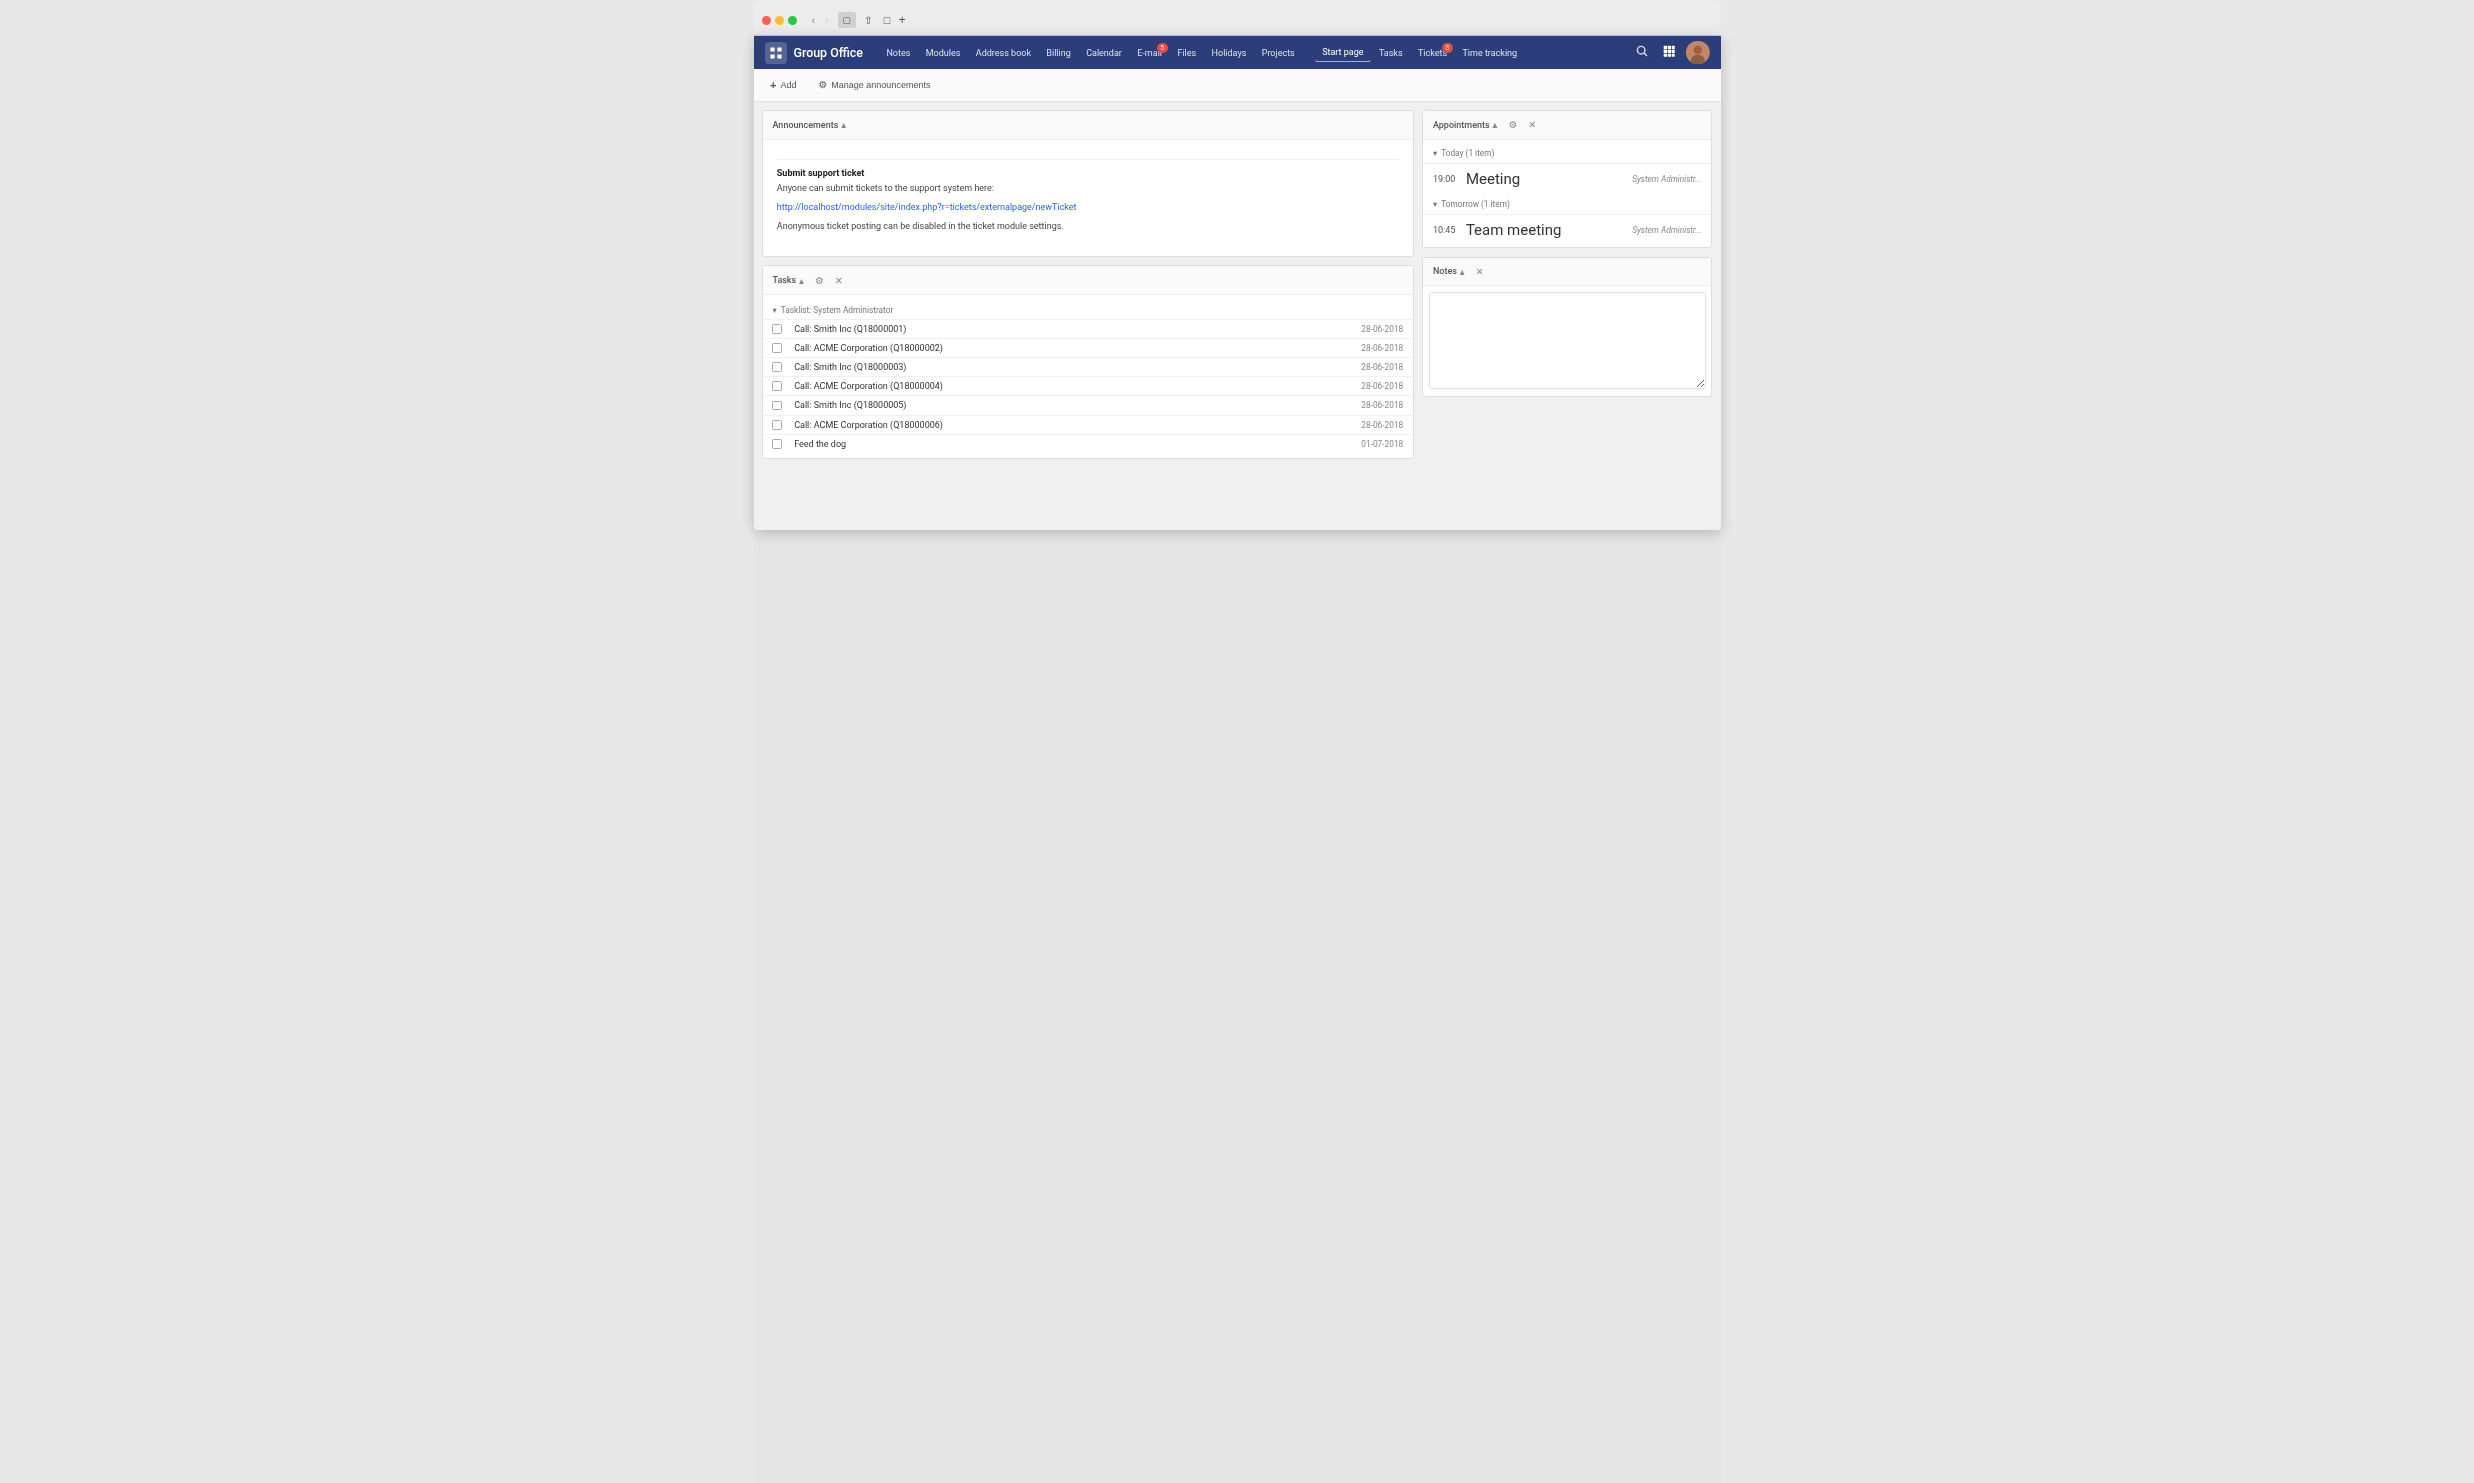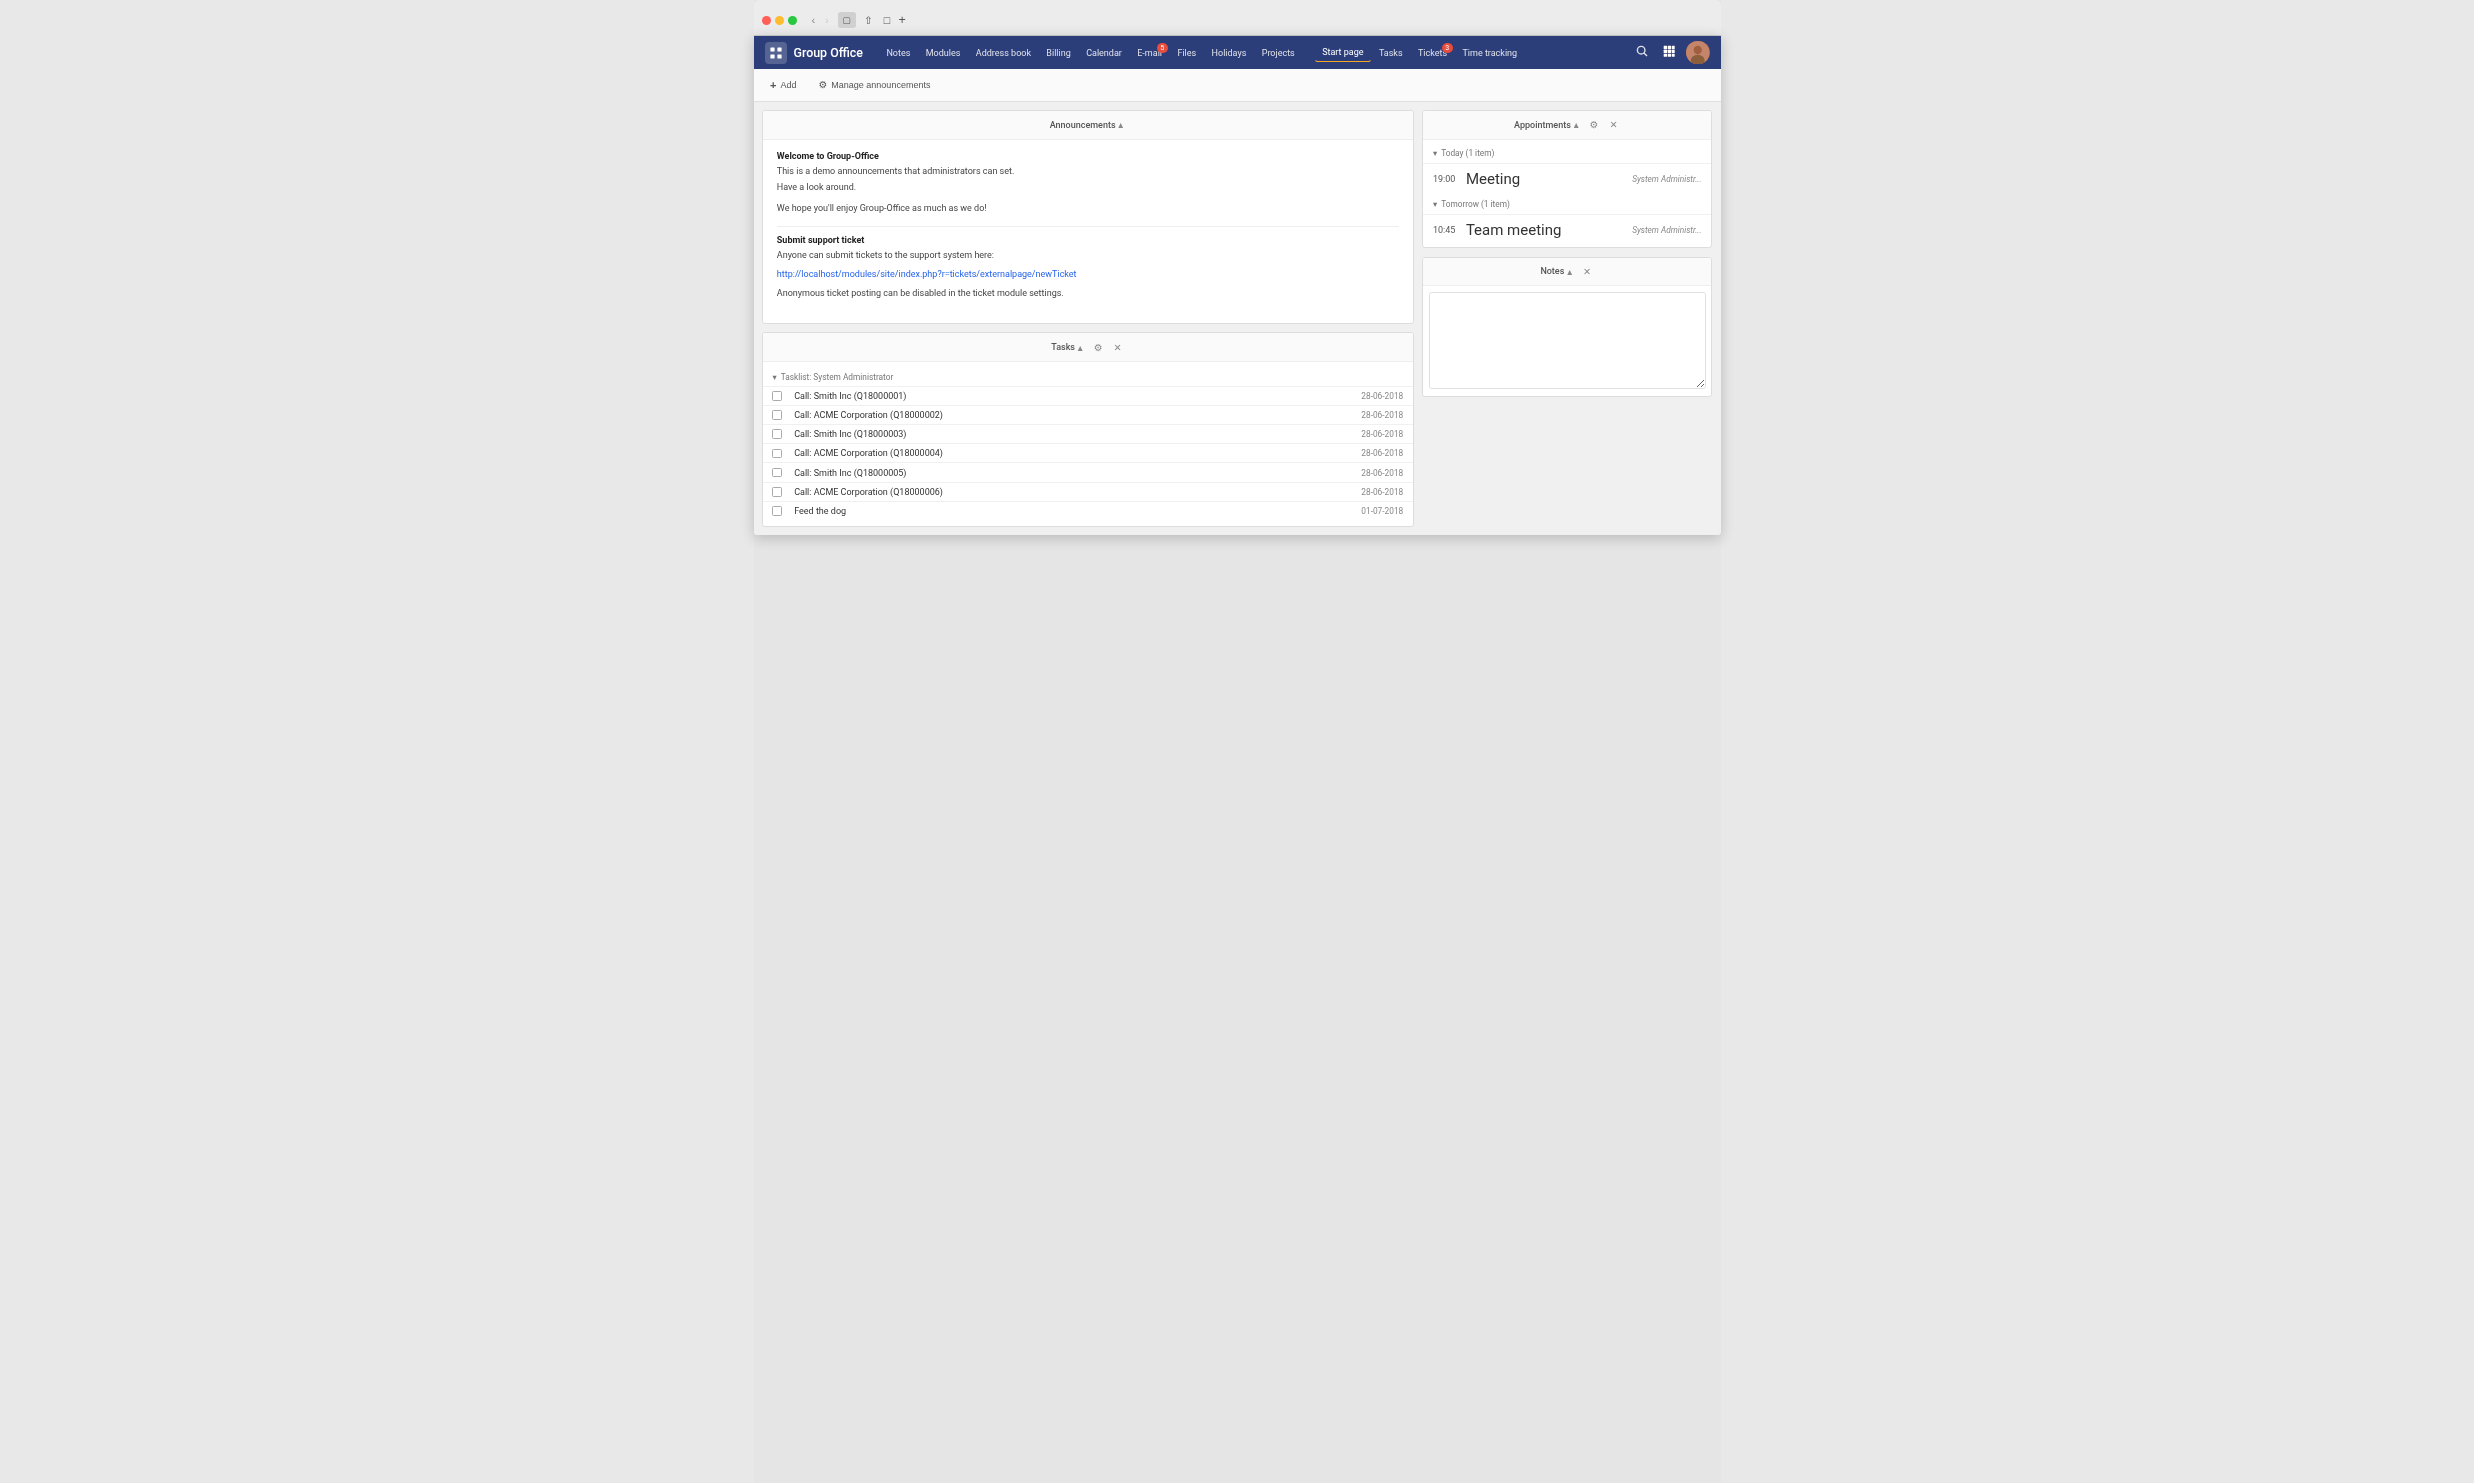--- a/index.html
+++ b/index.html
@@ -198,21 +198,21 @@
     .widget {
       background: white;
       border-radius: 2.8px;
       border: 0.7px solid #ddd;
       overflow: hidden;
     }
 
     .widget-header {
       display: flex;
       align-items: center;
-      justify-content: center;
+      justify-content: flex-start;
       padding: 7px 9.7px;
       border-bottom: 0.7px solid #eee;
       background: #fafafa;
     }
     .widget-title {
       font-size: 9px;
       font-weight: 500;
       color: #555;
     }
     .widget-controls {
@@ -453,26 +453,20 @@
       <div class="left-panel">
 
         <div class="widget">
           <div class="widget-header">
             <span class="widget-title">Announcements</span>
             <div class="widget-controls">
               <button class="widget-ctrl-btn">▴</button>
             </div>
           </div>
           <div class="announcements-content">
-            <div class="announcement-section">
-              <h3>Welcome to Group-Office</h3>
-              <p>This is a demo announcements that administrators can set.</p>
-              <p>Have a look around.</p>
-              <p style="margin-top:7px;">We hope you'll enjoy Group-Office as much as we do!</p>
-            </div>
             <hr class="announcement-divider">
             <div class="announcement-section">
               <h3>Submit support ticket</h3>
               <p>Anyone can submit tickets to the support system here:</p>
               <p style="margin-top:5.5px; margin-bottom:5.5px;">
                 <a class="announcement-link" href="#">http://localhost/modules/site/index.php?r=tickets/externalpage/newTicket</a>
               </p>
               <p>Anonymous ticket posting can be disabled in the ticket module settings.</p>
             </div>
           </div>

